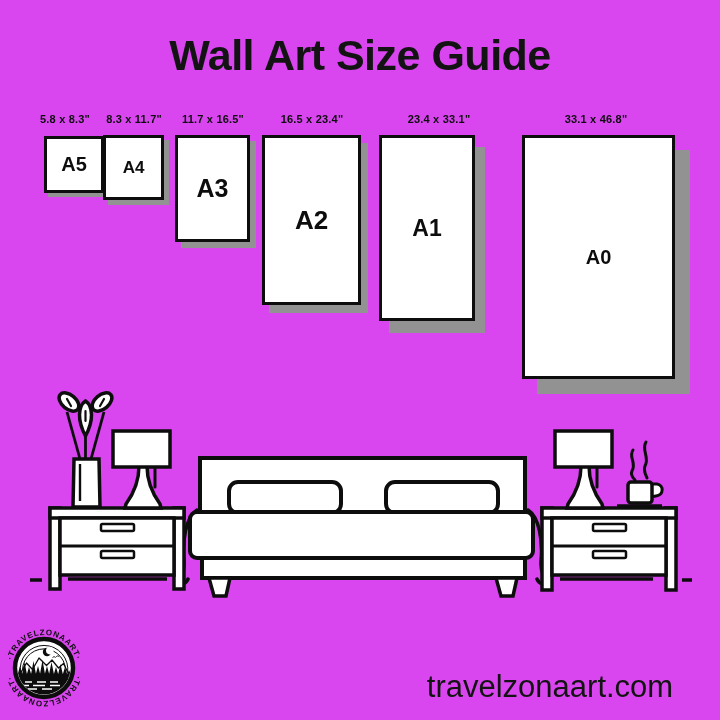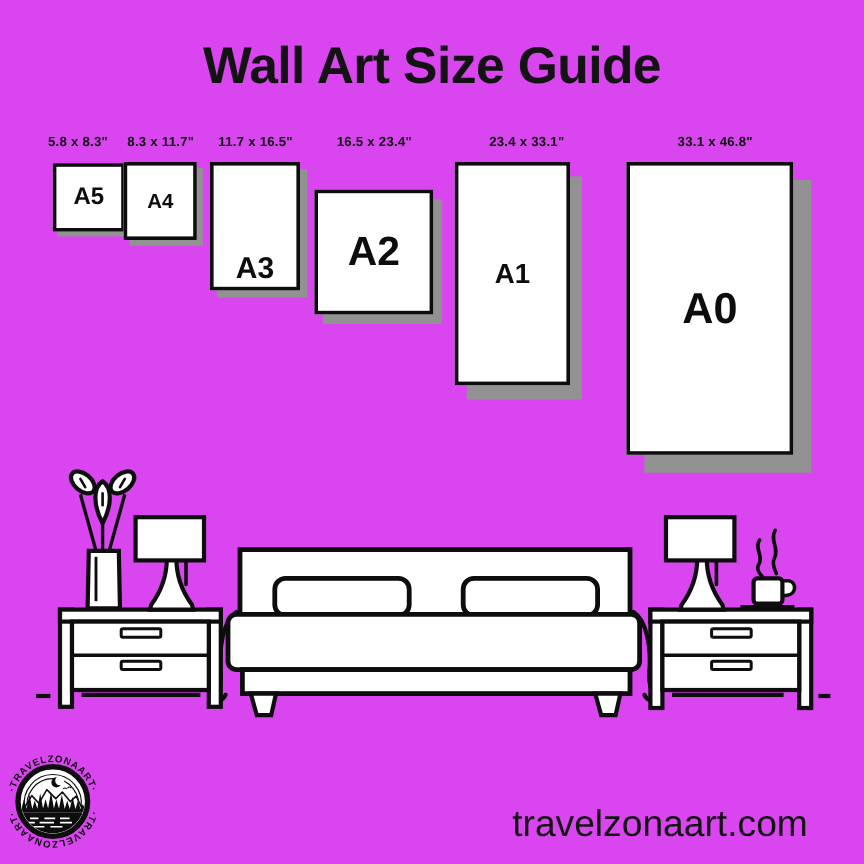--- a/index.html
+++ b/index.html
@@ -11,24 +11,24 @@
     position:absolute;top:31px;left:0;right:0;text-align:center;
     font-size:43px;font-weight:800;letter-spacing:-0.5px;color:#131313;
   }
   
   .paper{
     position:absolute;box-sizing:border-box;background:#fff;border:3px solid #0d0d0d;
     display:flex;align-items:center;justify-content:center;font-weight:bold;color:#0d0d0d;
   }
   .p-a5{left:44px;top:136px;width:60px;height:57px;box-shadow:4px 4px 0 #929292;font-size:20px;}
   .p-a4{left:103px;top:135px;width:61px;height:65px;box-shadow:5px 5px 0 #929292;font-size:17px;}
-  .p-a3{left:175px;top:135px;width:75px;height:107px;box-shadow:6px 6px 0 #929292;font-size:25px;align-items:flex-end;}
-  .p-a2{left:262px;top:135px;width:99px;height:104px;box-shadow:7px 8px 0 #929292;font-size:34px;margin-top:23px;}
+  .p-a3{left:175px;top:135px;width:75px;height:107px;box-shadow:6px 6px 0 #929292;font-size:25px;}
+  .p-a2{left:262px;top:135px;width:99px;height:170px;box-shadow:7px 8px 0 #929292;font-size:26px;}
   .p-a1{left:379px;top:135px;width:96px;height:186px;box-shadow:10px 12px 0 #929292;font-size:23px;}
-  .p-a0{left:522px;top:135px;width:139px;height:244px;box-shadow:15px 15px 0 #929292;font-size:36px;}
+  .p-a0{left:522px;top:135px;width:153px;height:244px;box-shadow:15px 15px 0 #929292;font-size:20px;}
   
   .dim{
     position:absolute;top:113px;width:150px;margin-left:-75px;text-align:center;
     font-size:11px;font-weight:bold;color:#0d0d0d;white-space:nowrap;letter-spacing:0.2px;
   }
   .d-a5{left:65px;} .d-a4{left:134px;} .d-a3{left:213px;}
   .d-a2{left:312px;} .d-a1{left:439px;} .d-a0{left:596px;}
   
   .scene{position:absolute;left:0;top:380px;width:720px;height:225px;}
   

